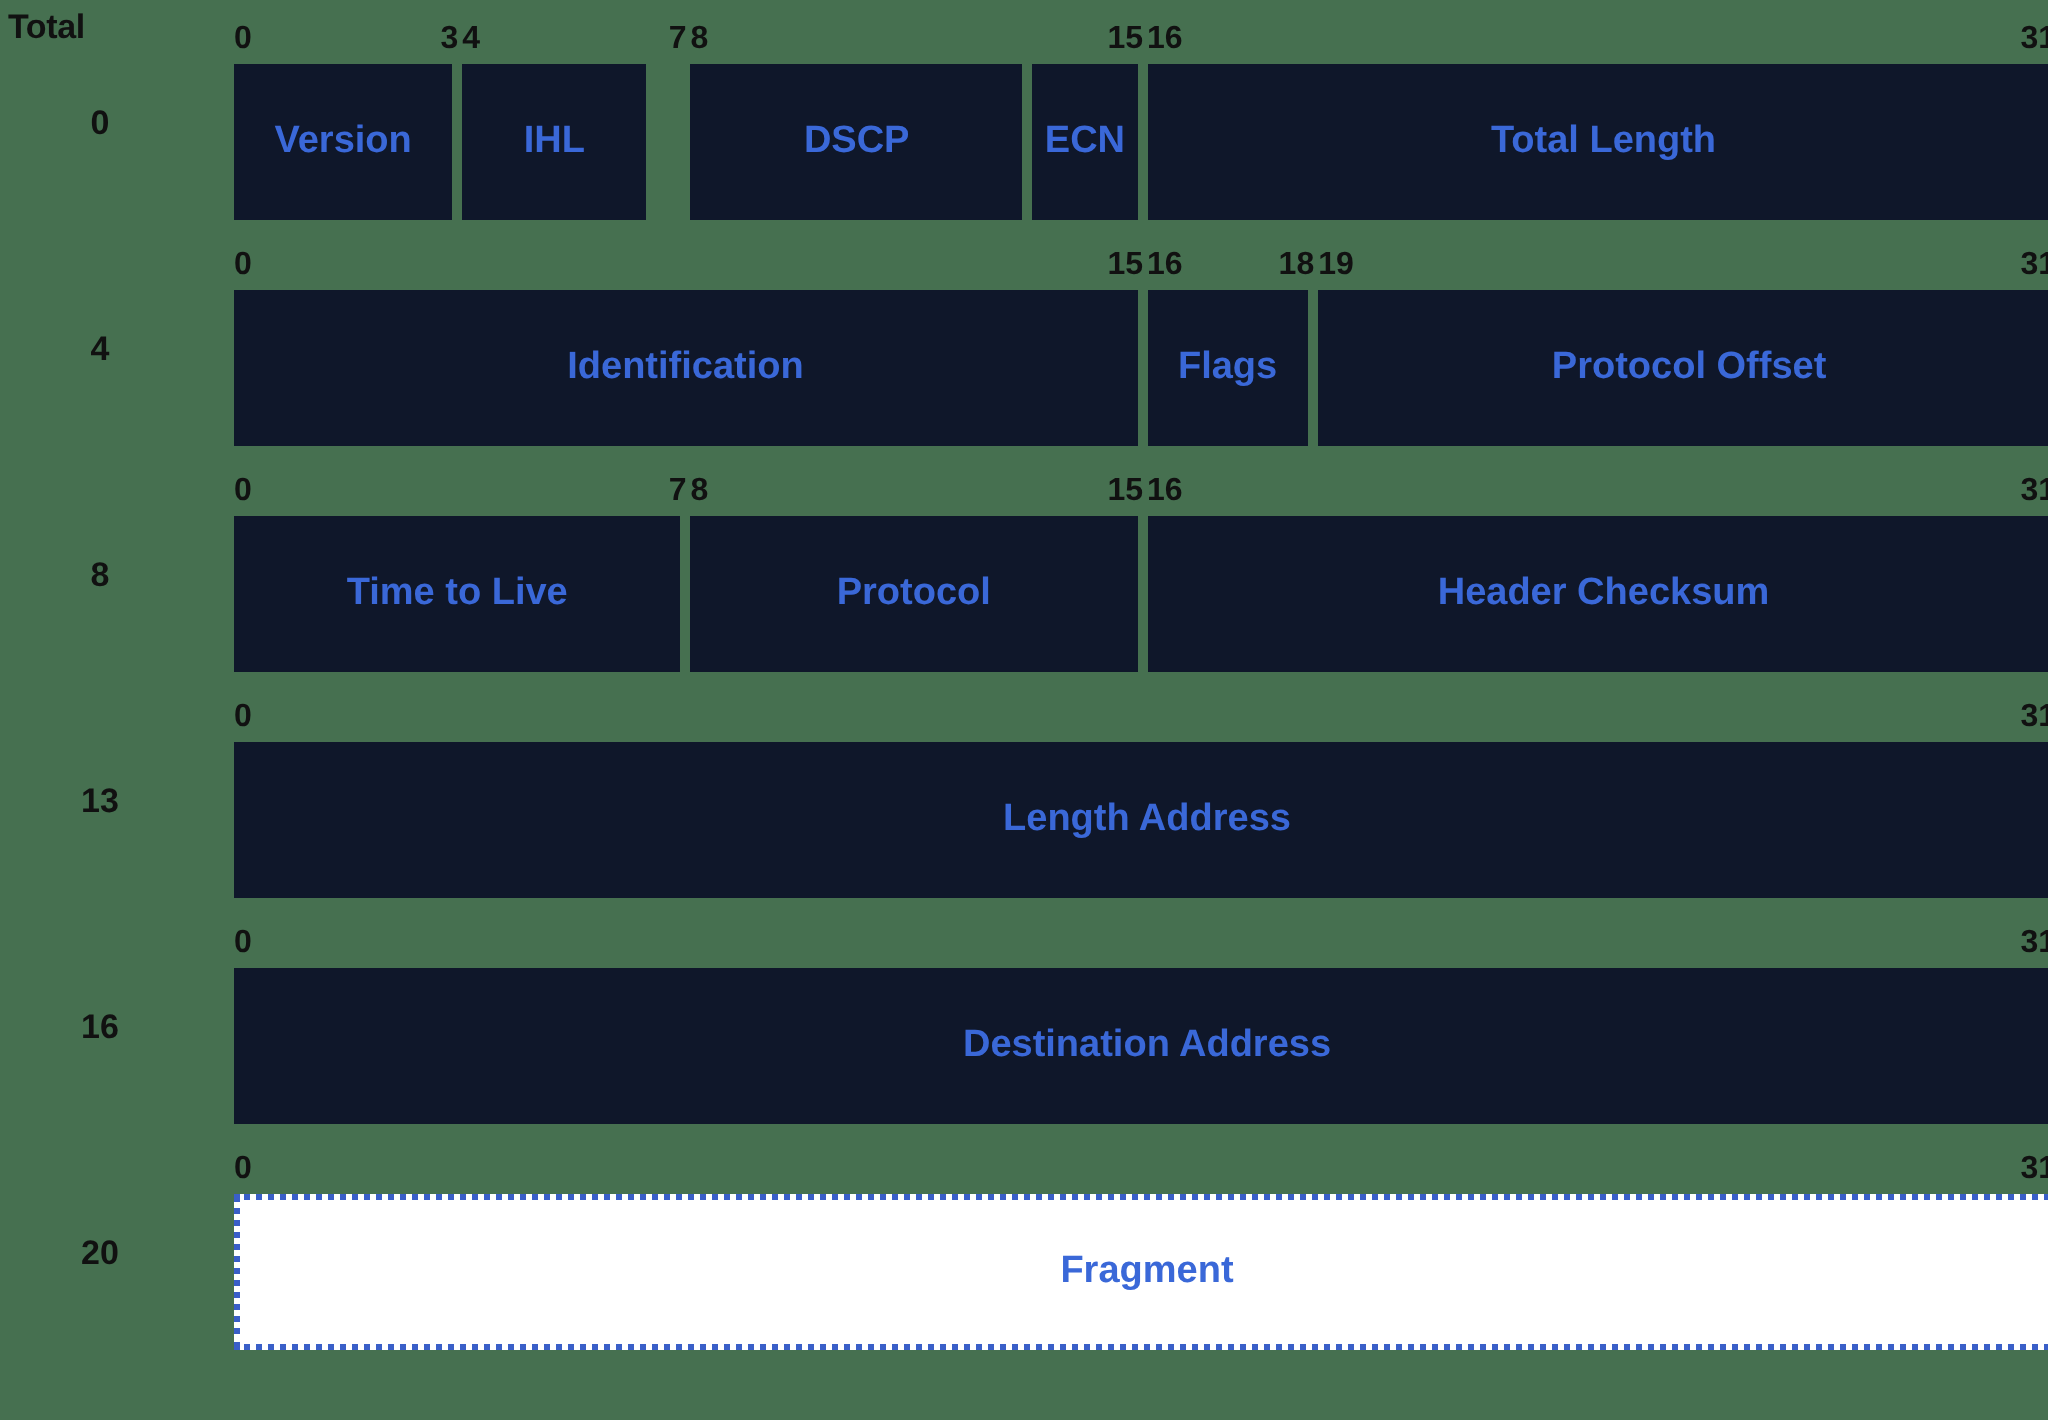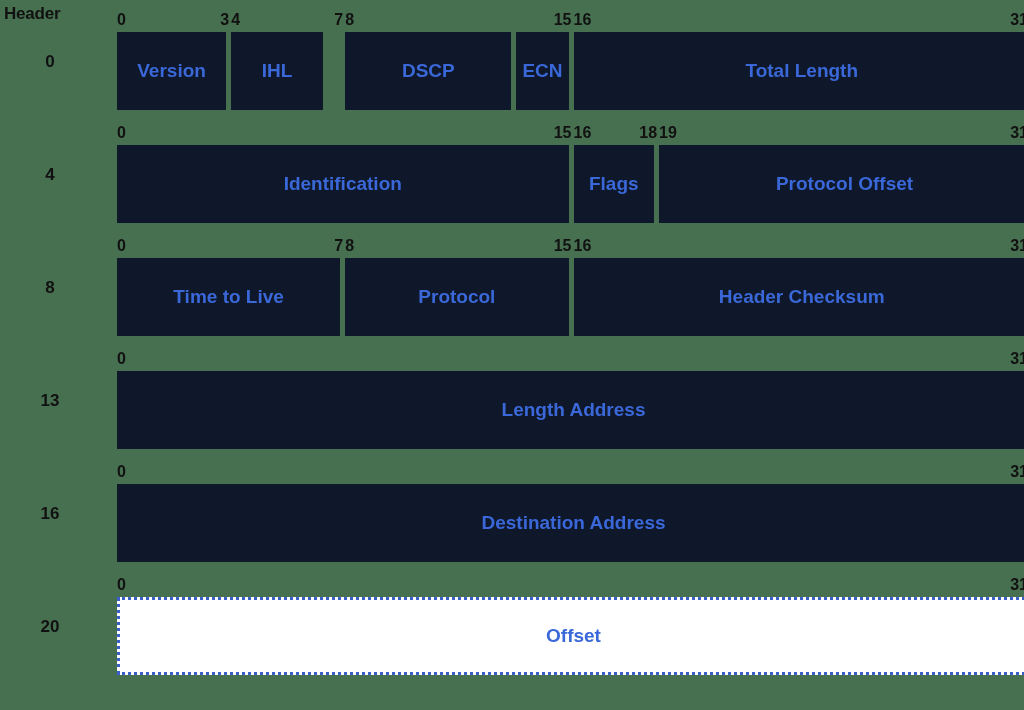--- a/index.html
+++ b/index.html
@@ -115,21 +115,21 @@
     font-weight: bold;
     color: #111111;
     line-height: 22px;
   }
 </style>
 </head>
 <body>
 
 <div id="diagram">
 
-  <div class="octet-header">Header</div>
+  <div class="octet-header">Total</div>
 
   <div id="rows-host">
       <div class="row" style="top: 10px;">
         <div class="octet-label">0</div>
         <div class="bits">
           <div class="bit start" style="left: 0px;">0</div>
           <div class="bit end" style="left: 0px; width: 112.125px;">3</div>
           <div class="bit start" style="left: 114.125px;">4</div>
           <div class="bit end" style="left: 0px; width: 226.25px;">7</div>
           <div class="bit start" style="left: 228.25px;">8</div>
@@ -224,19 +224,19 @@
         </div>
       </div>
       <div class="row" style="top: 575px;">
         <div class="octet-label">20</div>
         <div class="bits">
           <div class="bit start" style="left: 0px;">0</div>
           <div class="bit end" style="left: 0px; width: 911px;">31</div>
         </div>
         <div class="fields">
           <div class="cell dotted" style="left: 0px; width: 913px;">
-            <span class="cell-label">Offset</span>
+            <span class="cell-label">Fragment</span>
           </div>
         </div>
       </div>
     </div>
 
 </div>
 
 </body></html>

